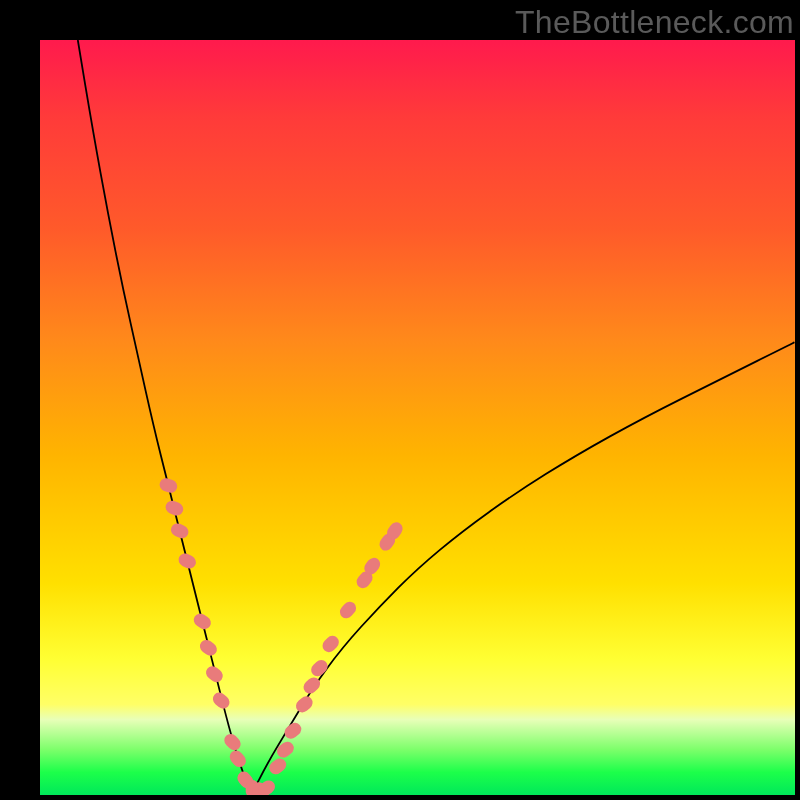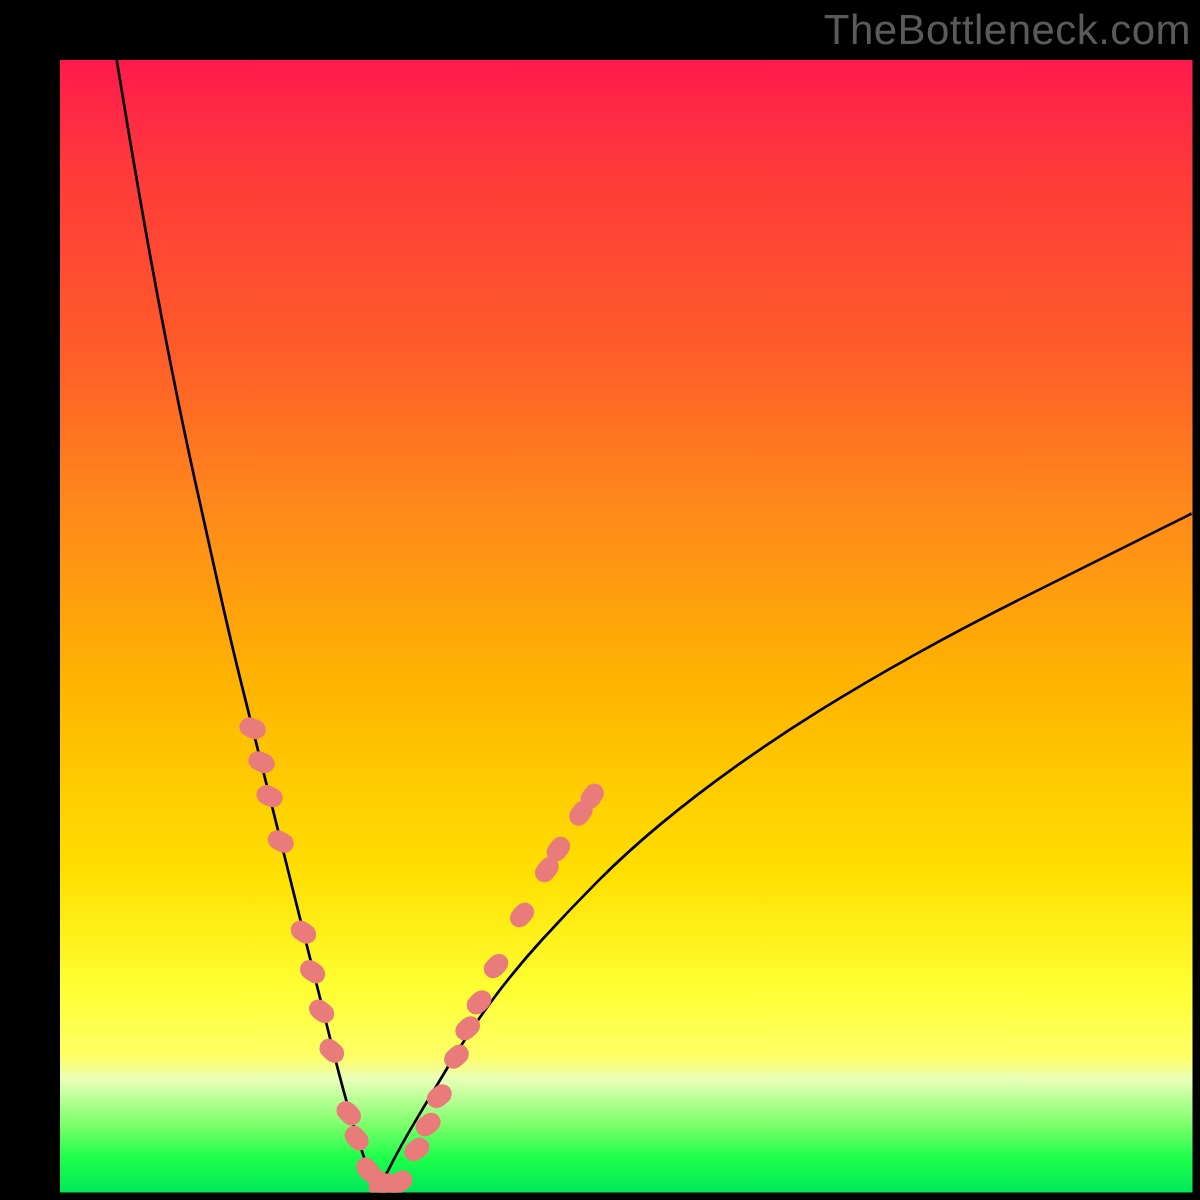--- a/index.html
+++ b/index.html
@@ -38,21 +38,21 @@
       #7cff6a 94%,
       #1cff4a 97%,
       #00e85a 100%
     );
   }
   .watermark {
     position: absolute;
     top: 4px;
     right: 6px;
     color: #5a5a5a;
-    font-size: 28px;
+    font-size: 32px;
     font-weight: 500;
     letter-spacing: 0.3px;
     user-select: none;
   }
   svg.curve {
     position: absolute;
     left: 0;
     top: 0;
     width: 755px;
     height: 755px;

